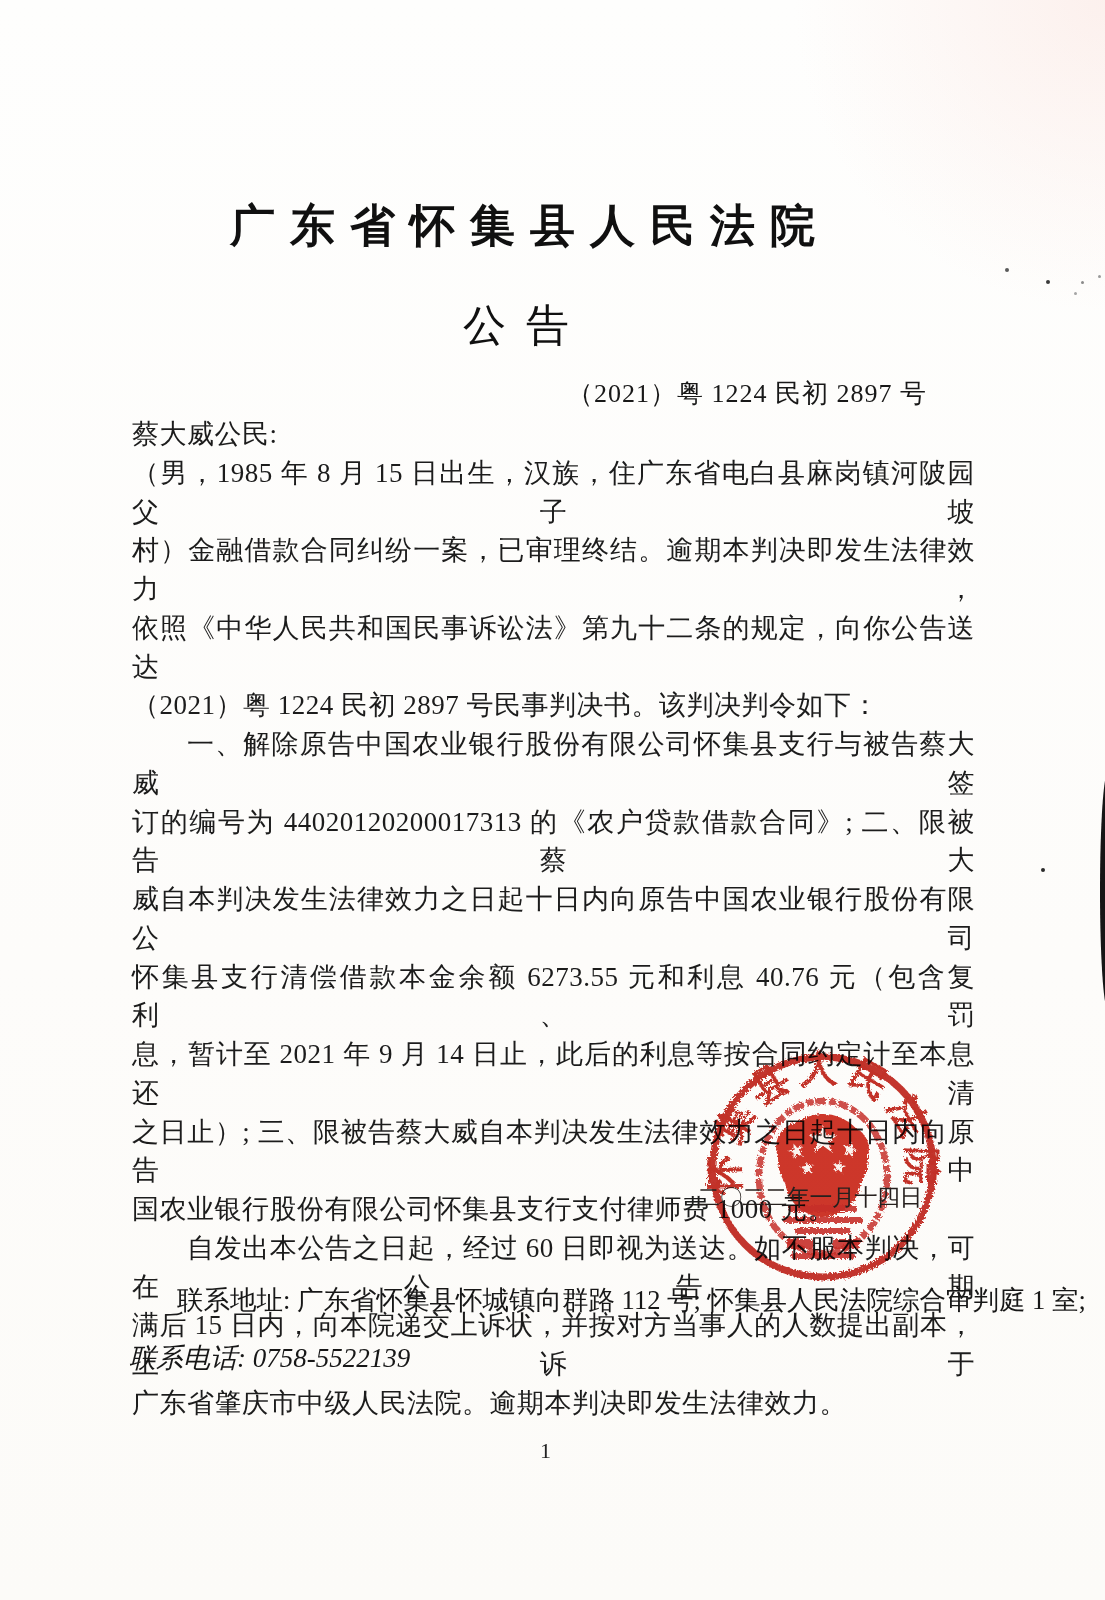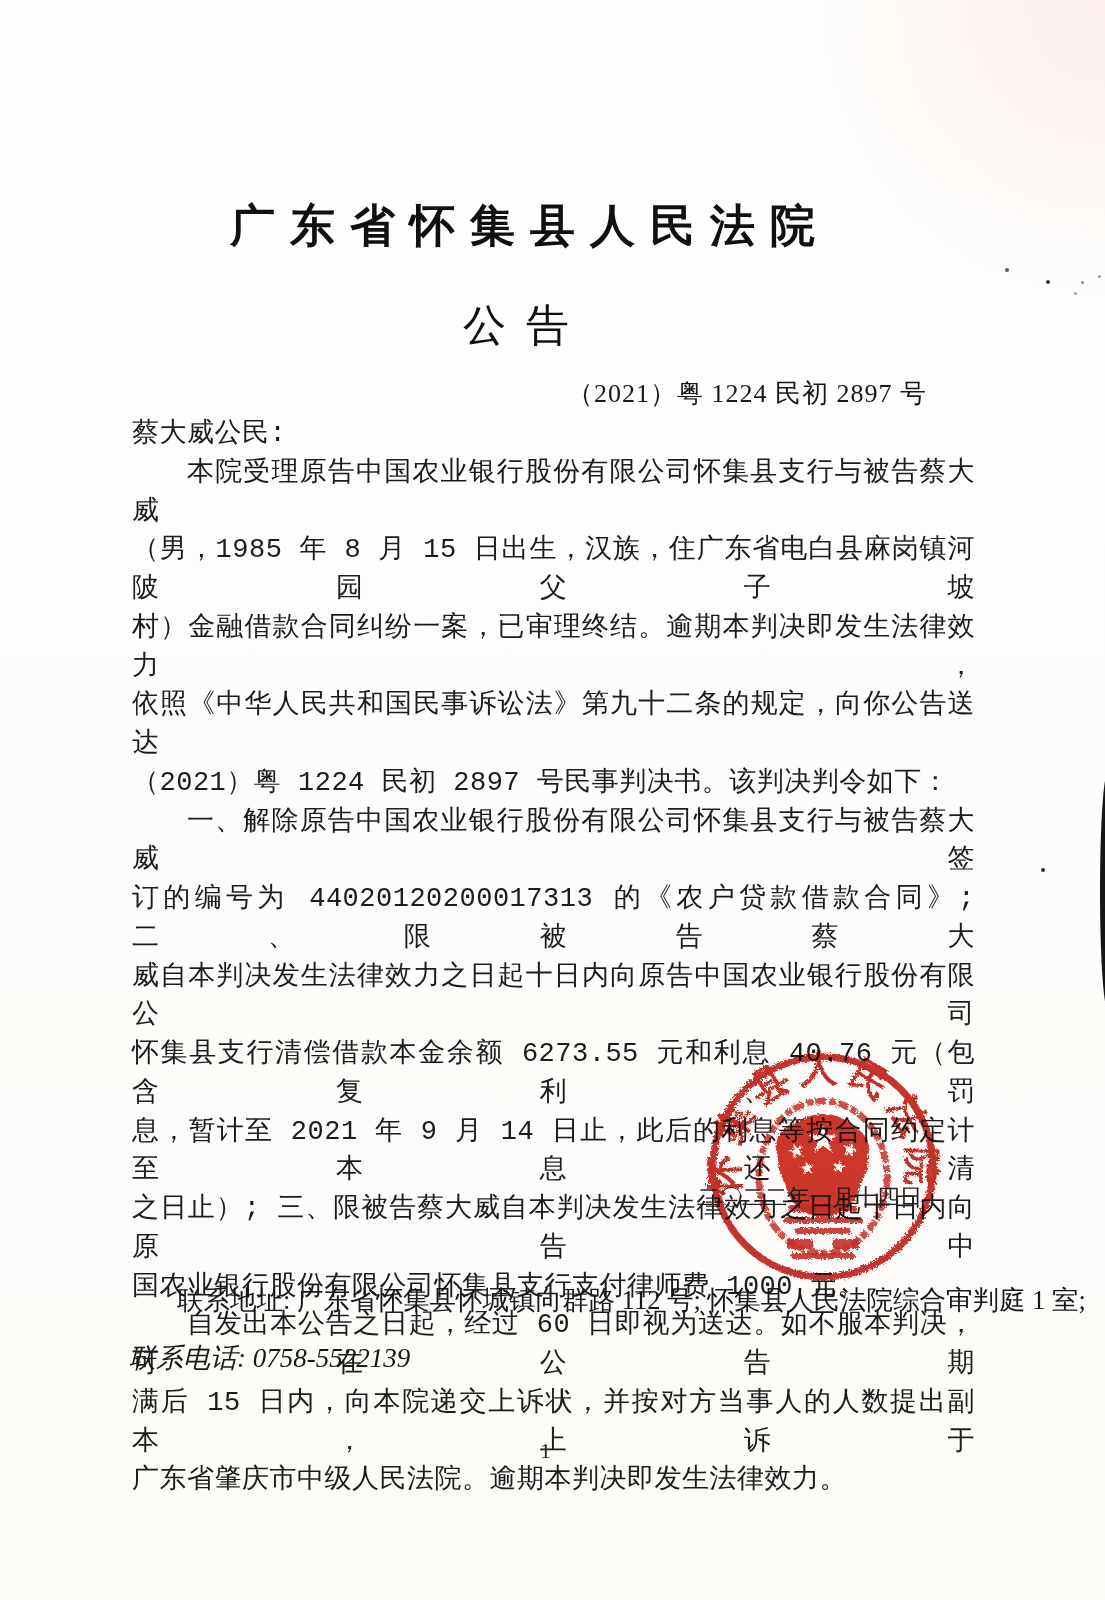--- a/index.html
+++ b/index.html
@@ -28,21 +28,20 @@
   }
   .case-number{
     position:absolute;top:376px;right:178px;
     font-size:26px;letter-spacing:1px;color:#181818;
     white-space:nowrap;
   }
   .doc-body{
     position:absolute;top:415px;left:132px;width:843px;
     font-size:27px;line-height:38.75px;color:#1c1c1c;
     z-index:2;
-    font-family:Liberation Mono, monospace;
   }
   .line{
     text-align:justify;
     text-align-last:justify;
     letter-spacing:.5px;
   }
   .line.last{ text-align-last:left; }
   .line.indent{ text-indent:55px; }
   .line.addressee{ text-align-last:left; }
   .seal{
@@ -87,21 +86,20 @@
 <div class="page">
 
   <div class="court-title">广东省怀集县人民法院</div>
 
   <div class="doc-type">公告</div>
 
   <div class="case-number">（2021）粤 1224 民初 2897 号</div>
 
   <div class="doc-body">
       <div class="line addressee">蔡大威公民:</div>
-      <div class="line indent ">本院受理原告中国农业银行股份有限公司怀集县支行与被告蔡大威</div>
       <div class="line ">（男，1985 年 8 月 15 日出生，汉族，住广东省电白县麻岗镇河陂园父子坡</div>
       <div class="line ">村）金融借款合同纠纷一案，已审理终结。逾期本判决即发生法律效力，</div>
       <div class="line ">依照《中华人民共和国民事诉讼法》第九十二条的规定，向你公告送达</div>
       <div class="line last">（2021）粤 1224 民初 2897 号民事判决书。该判决判令如下：</div>
       <div class="line indent ">一、解除原告中国农业银行股份有限公司怀集县支行与被告蔡大威签</div>
       <div class="line ">订的编号为 44020120200017313 的《农户贷款借款合同》; 二、限被告蔡大</div>
       <div class="line ">威自本判决发生法律效力之日起十日内向原告中国农业银行股份有限公司</div>
       <div class="line ">怀集县支行清偿借款本金余额 6273.55 元和利息 40.76 元（包含复利、罚</div>
       <div class="line ">息，暂计至 2021 年 9 月 14 日止，此后的利息等按合同约定计至本息还清</div>
       <div class="line ">之日止）; 三、限被告蔡大威自本判决发生法律效力之日起十日内向原告中</div>

